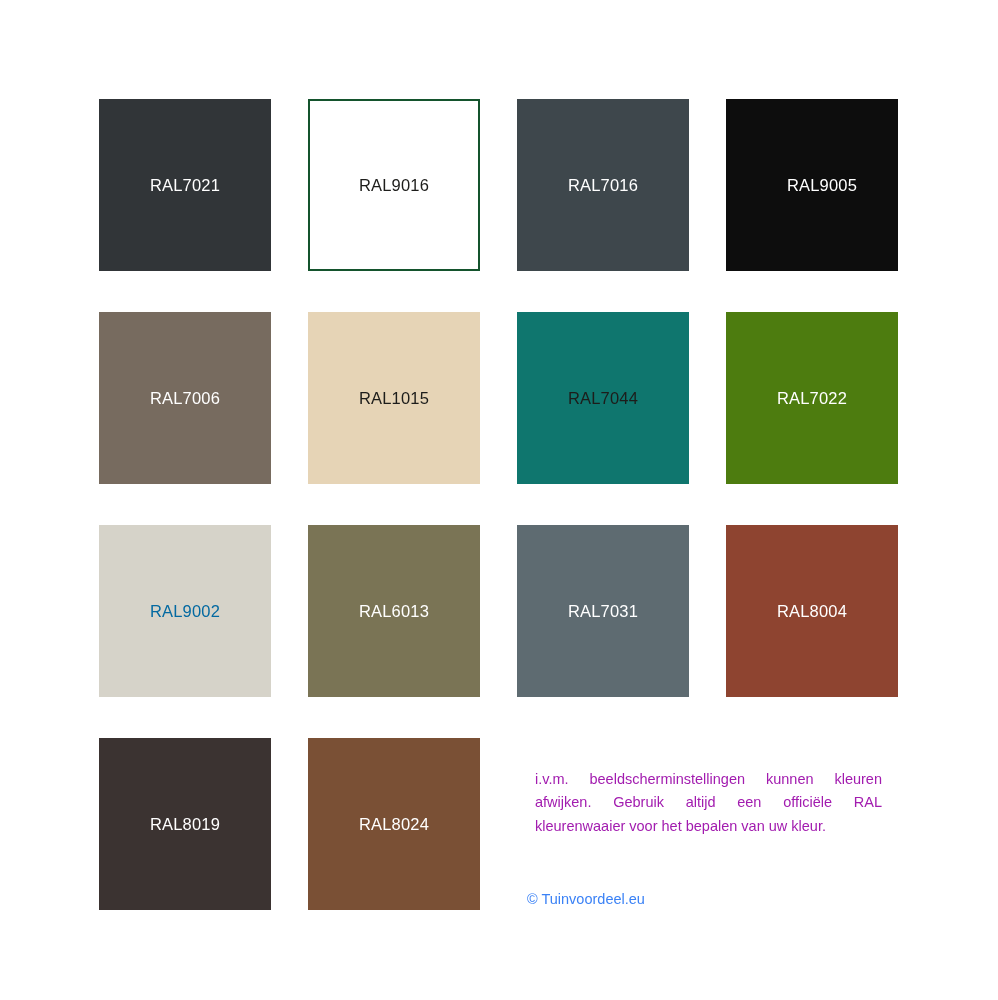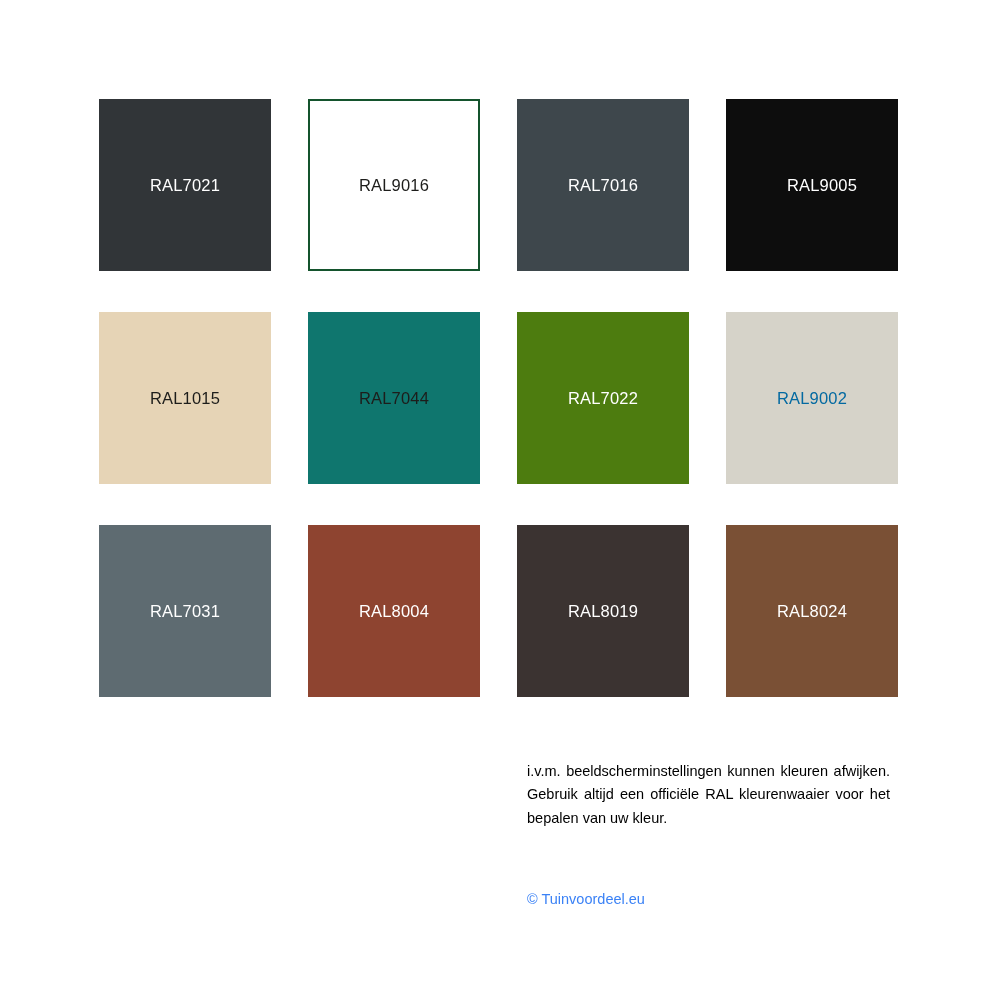--- a/index.html
+++ b/index.html
@@ -74,25 +74,25 @@
   }
 
   .info-block {
     position: absolute;
     left: 527px;
     top: 760px;
     width: 363px;
   }
 
   .disclaimer {
-    margin: 0;
+    margin: 8px;
     font-family: "Liberation Sans", sans-serif;
     font-size: 14.5px;
     line-height: 1.62;
-    color: #000000;
+    color: #a21caf;
     text-align: justify;
     text-justify: inter-word;
   }
 
   .copyright {
     position: absolute;
     left: 527px;
     top: 890px;
     margin: 0;
     font-family: "Liberation Sans", sans-serif;
@@ -113,31 +113,37 @@
       </div>
       <div class="swatch light bordered" style="background-color: rgb(255, 255, 255);">
         <span class="swatch-label" style="color: rgb(29, 29, 27);">RAL9016</span>
       </div>
       <div class="swatch dark" style="background-color: rgb(62, 71, 76);">
         <span class="swatch-label" style="color: rgb(255, 255, 255);">RAL7016</span>
       </div>
       <div class="swatch dark" style="background-color: rgb(13, 13, 13); padding-left: 20px;">
         <span class="swatch-label" style="color: rgb(255, 255, 255);">RAL9005</span>
       </div>
+      <div class="swatch dark" style="background-color: rgb(119, 107, 95);">
+        <span class="swatch-label" style="color: rgb(255, 255, 255);">RAL7006</span>
+      </div>
       <div class="swatch light" style="background-color: rgb(230, 212, 182);">
         <span class="swatch-label" style="color: rgb(29, 29, 27);">RAL1015</span>
       </div>
       <div class="swatch light" style="background-color: #0f766e;">
         <span class="swatch-label" style="color: rgb(29, 29, 27);">RAL7044</span>
       </div>
       <div class="swatch dark" style="background-color: #4d7c0f;">
         <span class="swatch-label" style="color: rgb(255, 255, 255);">RAL7022</span>
       </div>
       <div class="swatch light" style="background-color: rgb(214, 211, 201);">
         <span class="swatch-label" style="color: #0369a1;">RAL9002</span>
+      </div>
+      <div class="swatch dark" style="background-color: rgb(122, 116, 85);">
+        <span class="swatch-label" style="color: rgb(255, 255, 255);">RAL6013</span>
       </div>
       <div class="swatch dark" style="background-color: rgb(94, 107, 113);">
         <span class="swatch-label" style="color: rgb(255, 255, 255);">RAL7031</span>
       </div>
       <div class="swatch dark" style="background-color: rgb(142, 68, 48);">
         <span class="swatch-label" style="color: rgb(255, 255, 255);">RAL8004</span>
       </div>
       <div class="swatch dark" style="background-color: rgb(59, 51, 49);">
         <span class="swatch-label" style="color: rgb(255, 255, 255);">RAL8019</span>
       </div>

